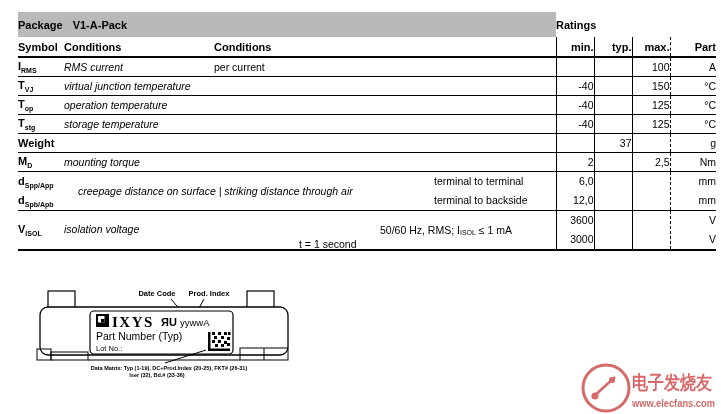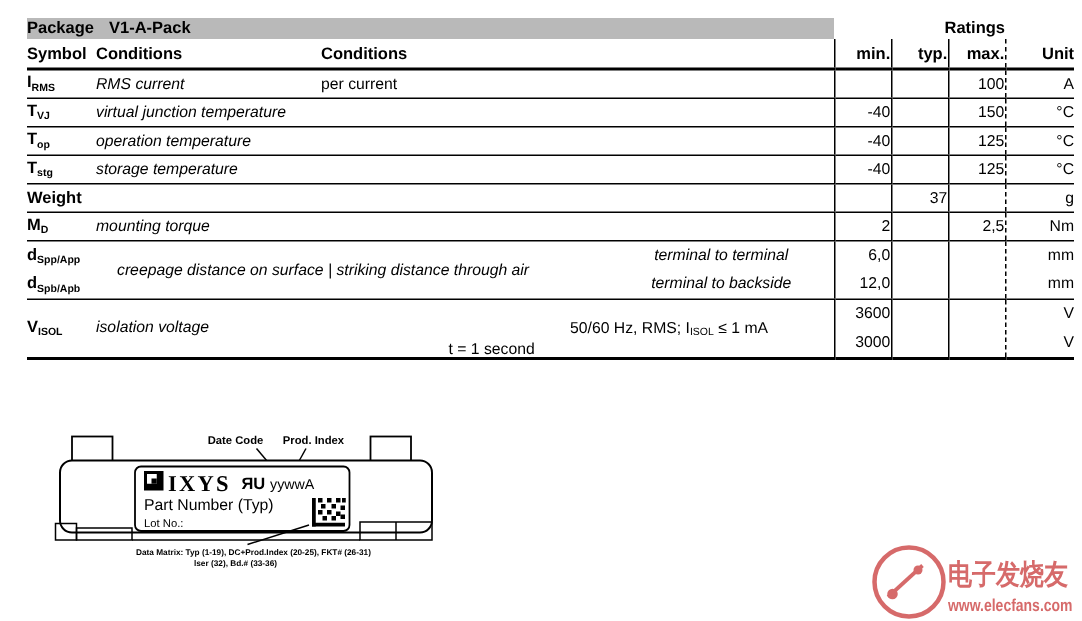--- a/index.html
+++ b/index.html
@@ -4,25 +4,25 @@
 <style>
   html,body{margin:0;padding:0;background:#fff;}
   .page{position:relative;width:721px;height:414px;background:#fff;overflow:hidden;
         font-family:"Liberation Sans",sans-serif;color:#000;}
 
   
   table.ds{position:absolute;left:18px;top:12px;width:698px;border-collapse:collapse;
            table-layout:fixed;font-size:10.5px;}
   .ds td{padding:0;vertical-align:middle;white-space:nowrap;overflow:hidden;}
   .b{font-weight:bold;}
-  tr.titlerow{height:14px;}
+  tr.titlerow{height:25px;}
   tr.titlerow td{border:none;}
   .graybar{background:#b9b9b9;padding-left:6px;font-size:11px;}
   .pkgval{margin-left:10px;}
-  .ratings{text-align:right;font-size:11px;}
+  .ratings{text-align:left;font-size:11px;}
   tr.headrow{height:20px;}
   tr.headrow td{border-bottom:2.5px solid #000;font-weight:bold;font-size:11px;}
   .hsym{padding-left:3px;}
   .hdef,.hcond{padding-left:1px;}
   .hc{text-align:right;}
   .vl{border-left:1px solid #000;}
   .vd{border-left:1px dashed #000;}
   tr.r{height:19px;}
   tr.r td,tr.r2 td{border-bottom:1px solid #000;}
   tr.r2{height:38px;}
@@ -30,21 +30,21 @@
   .sym{font-weight:bold;font-size:11px;padding-left:3px;}
   .sub{font-size:7px;font-weight:bold;vertical-align:-2.5px;}
   .subsm{font-size:7px;vertical-align:-1px;}
   .def{font-style:italic;padding-left:14px;}
   .condL{padding-left:76px;}
   .num{text-align:right;padding-right:6px;}
   .symtop{vertical-align:top;}
   .line19{height:19px;line-height:19px;}
   .distcell{position:relative;}
   .dist-def{position:absolute;left:14px;top:0;height:38px;line-height:38px;font-style:italic;}
-  .dist-conds{position:absolute;right:28px;top:0;text-align:center;font-style:italic;}
+  .dist-conds{position:absolute;right:28px;top:0;text-align:left;}
   .vcell{position:relative;}
   .vconds{position:absolute;left:85px;top:0;margin-top:24px;}
   .vshared{position:absolute;left:166px;top:50%;transform:translateY(-50%);}
 
   
   .pkg-svg{position:absolute;left:30px;top:282px;}
   .wm-svg{position:absolute;left:578px;top:352px;opacity:.8;}
 </style>
 </head>
 <body>
@@ -71,21 +71,21 @@
       <td></td>
     </tr>
 
     <tr class="headrow">
       <td class="hsym">Symbol</td>
       <td class="hdef">Conditions</td>
       <td class="hcond">Conditions</td>
       <td class="hc vl">min.</td>
       <td class="hc vl">typ.</td>
       <td class="hc vl">max.</td>
-      <td class="hc vd">Unit</td>
+      <td class="hc vd">Part</td>
     </tr>
 
     <tr class="r">
       <td class="sym"><span>I</span><span class="sub">RMS</span></td>
       <td class="def">RMS current</td>
       <td class="condL">per current</td>
       <td class="num vl"></td>
       <td class="num vl"></td>
       <td class="num vl">100</td>
       <td class="num vd">A</td>

